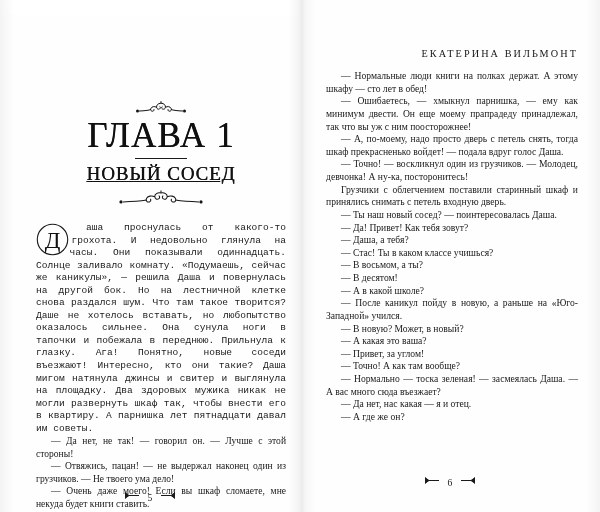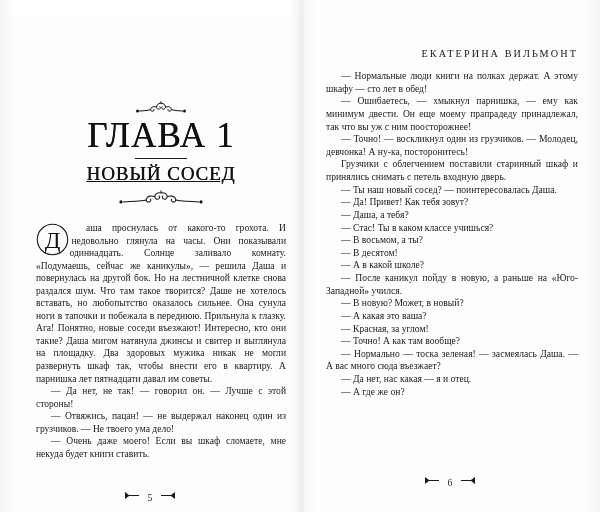--- a/index.html
+++ b/index.html
@@ -144,20 +144,21 @@
   .dropcap {
     float: left;
     width: 33px;
     height: 33px;
     margin: 1px 3px 0 0;
     shape-outside: circle(50%);
   }
   .dropcap svg { display: block; }
   .first-par {
     text-indent: 0;
+    font-family: Liberation Mono, monospace;
   }
 
   
   .folio {
     position: absolute;
     bottom: 24px;
     left: 0;
     width: 300px;
     text-align: center;
     font-size: 9.6px;
@@ -251,33 +252,34 @@
     </div>
   </div>
 
   <div class="page page-right">
 
     <div class="running-head">ЕКАТЕРИНА ВИЛЬМОНТ</div>
 
     <div class="body-text">
       <p>— Нормальные люди книги на полках держат. А этому шкафу — сто лет в обед!</p>
       <p>— Ошибаетесь, — хмыкнул парнишка, — ему как минимум двести. Он еще моему прапрадеду принадлежал, так что вы уж с ним поосторожнее!</p>
+      <p>— А, по-моему, надо просто дверь с петель снять, тогда шкаф прекрасненько войдет! — подала вдруг голос Даша.</p>
       <p>— Точно! — воскликнул один из грузчиков. — Молодец, девчонка! А ну-ка, посторонитесь!</p>
       <p>Грузчики с облегчением поставили старинный шкаф и принялись снимать с петель входную дверь.</p>
       <p>— Ты наш новый сосед? — поинтересовалась Даша.</p>
       <p>— Да! Привет! Как тебя зовут?</p>
       <p>— Даша, а тебя?</p>
       <p>— Стас! Ты в каком классе учишься?</p>
       <p>— В восьмом, а ты?</p>
       <p>— В десятом!</p>
       <p>— А в какой школе?</p>
       <p>— После каникул пойду в новую, а раньше на «Юго-Западной» учился.</p>
       <p>— В новую? Может, в новый?</p>
       <p>— А какая это ваша?</p>
-      <p>— Красная, за углом!</p>
+      <p>— Привет, за углом!</p>
       <p>— Точно! А как там вообще?</p>
       <p>— Нормально — тоска зеленая! — засмеялась Даша. — А вас много сюда въезжает?</p>
       <p>— Да нет, нас какая — я и отец.</p>
       <p>— А где же он?</p>
     </div>
 
     <div class="folio">
       <span class="dash">
         <svg width="15" height="7" viewBox="0 0 15 7" xmlns="http://www.w3.org/2000/svg">
           <path d="M14 3.5 L4 3.5 M4 3.5 L0 0.6 L0 6.4 Z" stroke="#1a1a1a" stroke-width="1" fill="#1a1a1a"></path>

